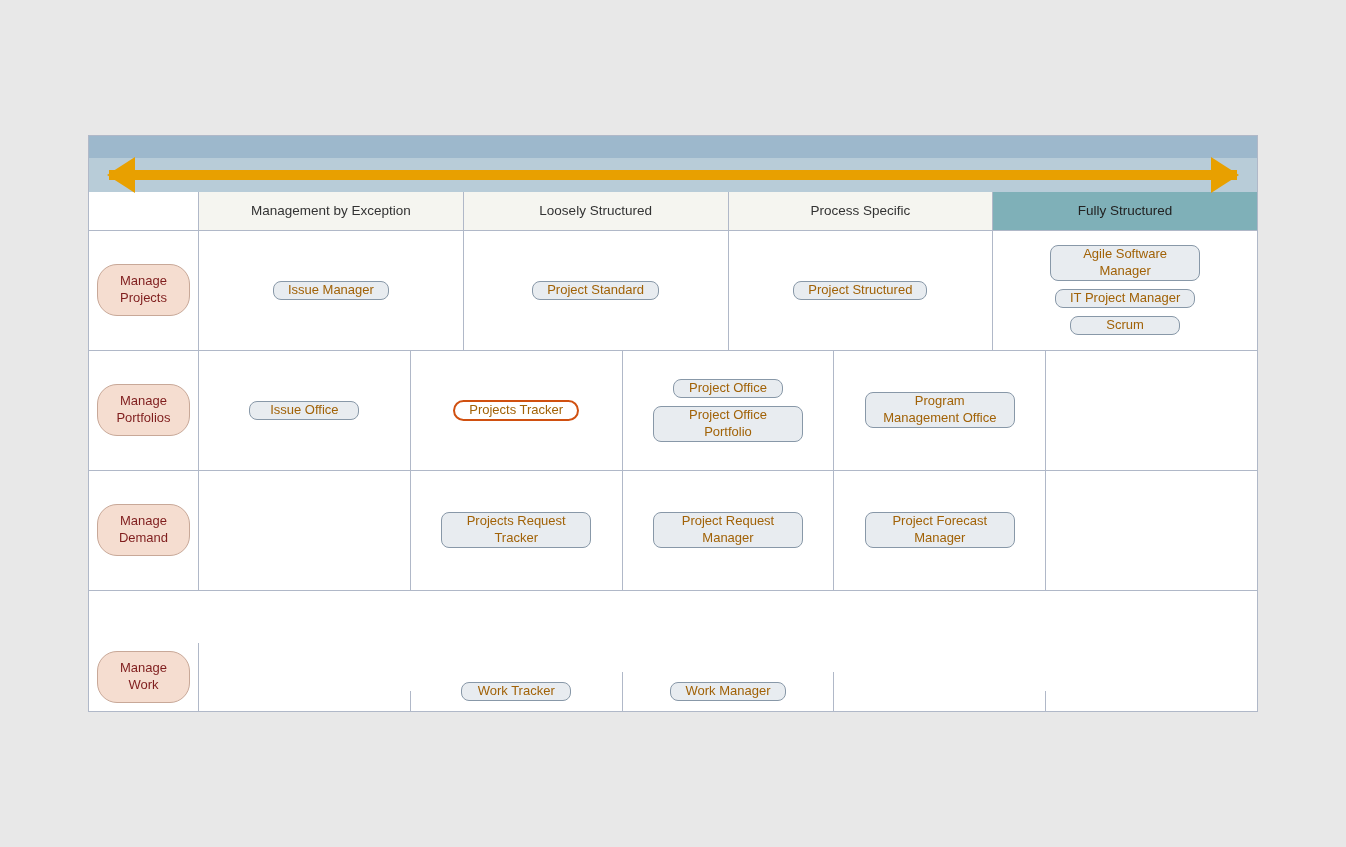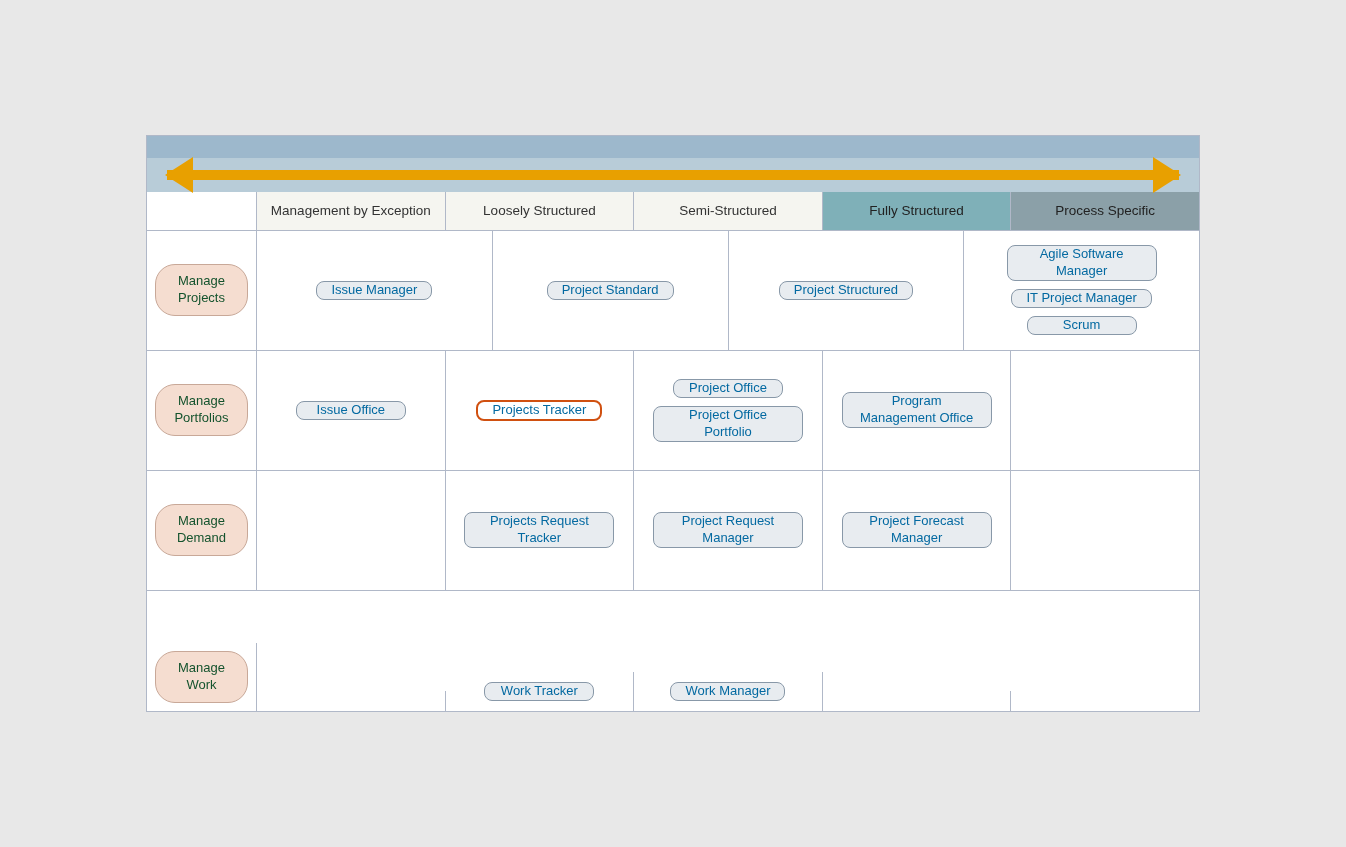--- a/index.html
+++ b/index.html
@@ -9,21 +9,21 @@
       display: flex;
       justify-content: center;
       align-items: center;
       min-height: 847px;
       width: 1346px;
     }
 
     .diagram-container {
       background: white;
       border: 1.5px solid #b0b8c8;
-      width: 1054px;
+      width: 1170px;
       margin: 9px auto;
       position: relative;
     }
 
     
     .title-bar {
       background: #9db8cc;
       text-align: center;
       padding: 14px 10px 8px;
       font-size: 20px;
@@ -150,21 +150,21 @@
       padding: 8px;
     }
 
     .row-label-pill {
       background: #f5ddd0;
       border: 1.5px solid #c8a898;
       border-radius: 20px;
       padding: 8px 12px;
       text-align: center;
       font-size: 13px;
-      color: #14532d;
+      color: #7f1d1d;
       line-height: 1.3;
       min-width: 80px;
     }
 
     .data-cell {
       flex: 1;
       border-right: 1.5px solid #b0b8c8;
       display: flex;
       align-items: center;
       justify-content: center;
@@ -187,30 +187,30 @@
     }
 
     
     .product-box {
       background: #e8ecf0;
       border: 1.5px solid #8898a8;
       border-radius: 8px;
       padding: 0 14px;
       text-align: center;
       font-size: 13px;
-      color: #0369a1;
+      color: #a16207;
       line-height: 1.3;
       min-width: 110px;
       max-width: 150px;
     }
 
     .product-box.highlighted {
       background: white;
       border: 2.5px solid #d05010;
-      border-radius: 8px;
+      border-radius: 16px;
     }
   </style>
 </head>
 <body>
 
 <div class="diagram-container">
 
   <div class="title-bar"></div>
 
   <div class="arrow-row">
@@ -220,23 +220,22 @@
       <div class="arrow-right"></div>
     </div>
   </div>
 
   <div class="col-headers-row">
     <div class="col-header-spacer"></div>
 
   <div class="col-header">Management by
 Exception</div>
       <div class="col-header">Loosely Structured</div>
-      <div class="col-header">Semi-Structured</div>
+      <div class="col-header">Process Specific</div>
       <div class="col-header teal">Fully Structured</div>
-      <div class="col-header">Process Specific</div>
     </div>
 
   <div class="data-rows">
   <div class="data-row">
         <div class="row-label-cell">
           <div class="row-label-pill">Manage
 Projects</div>
         </div>
         <div class="data-cell">
           <div class="cell-content">

